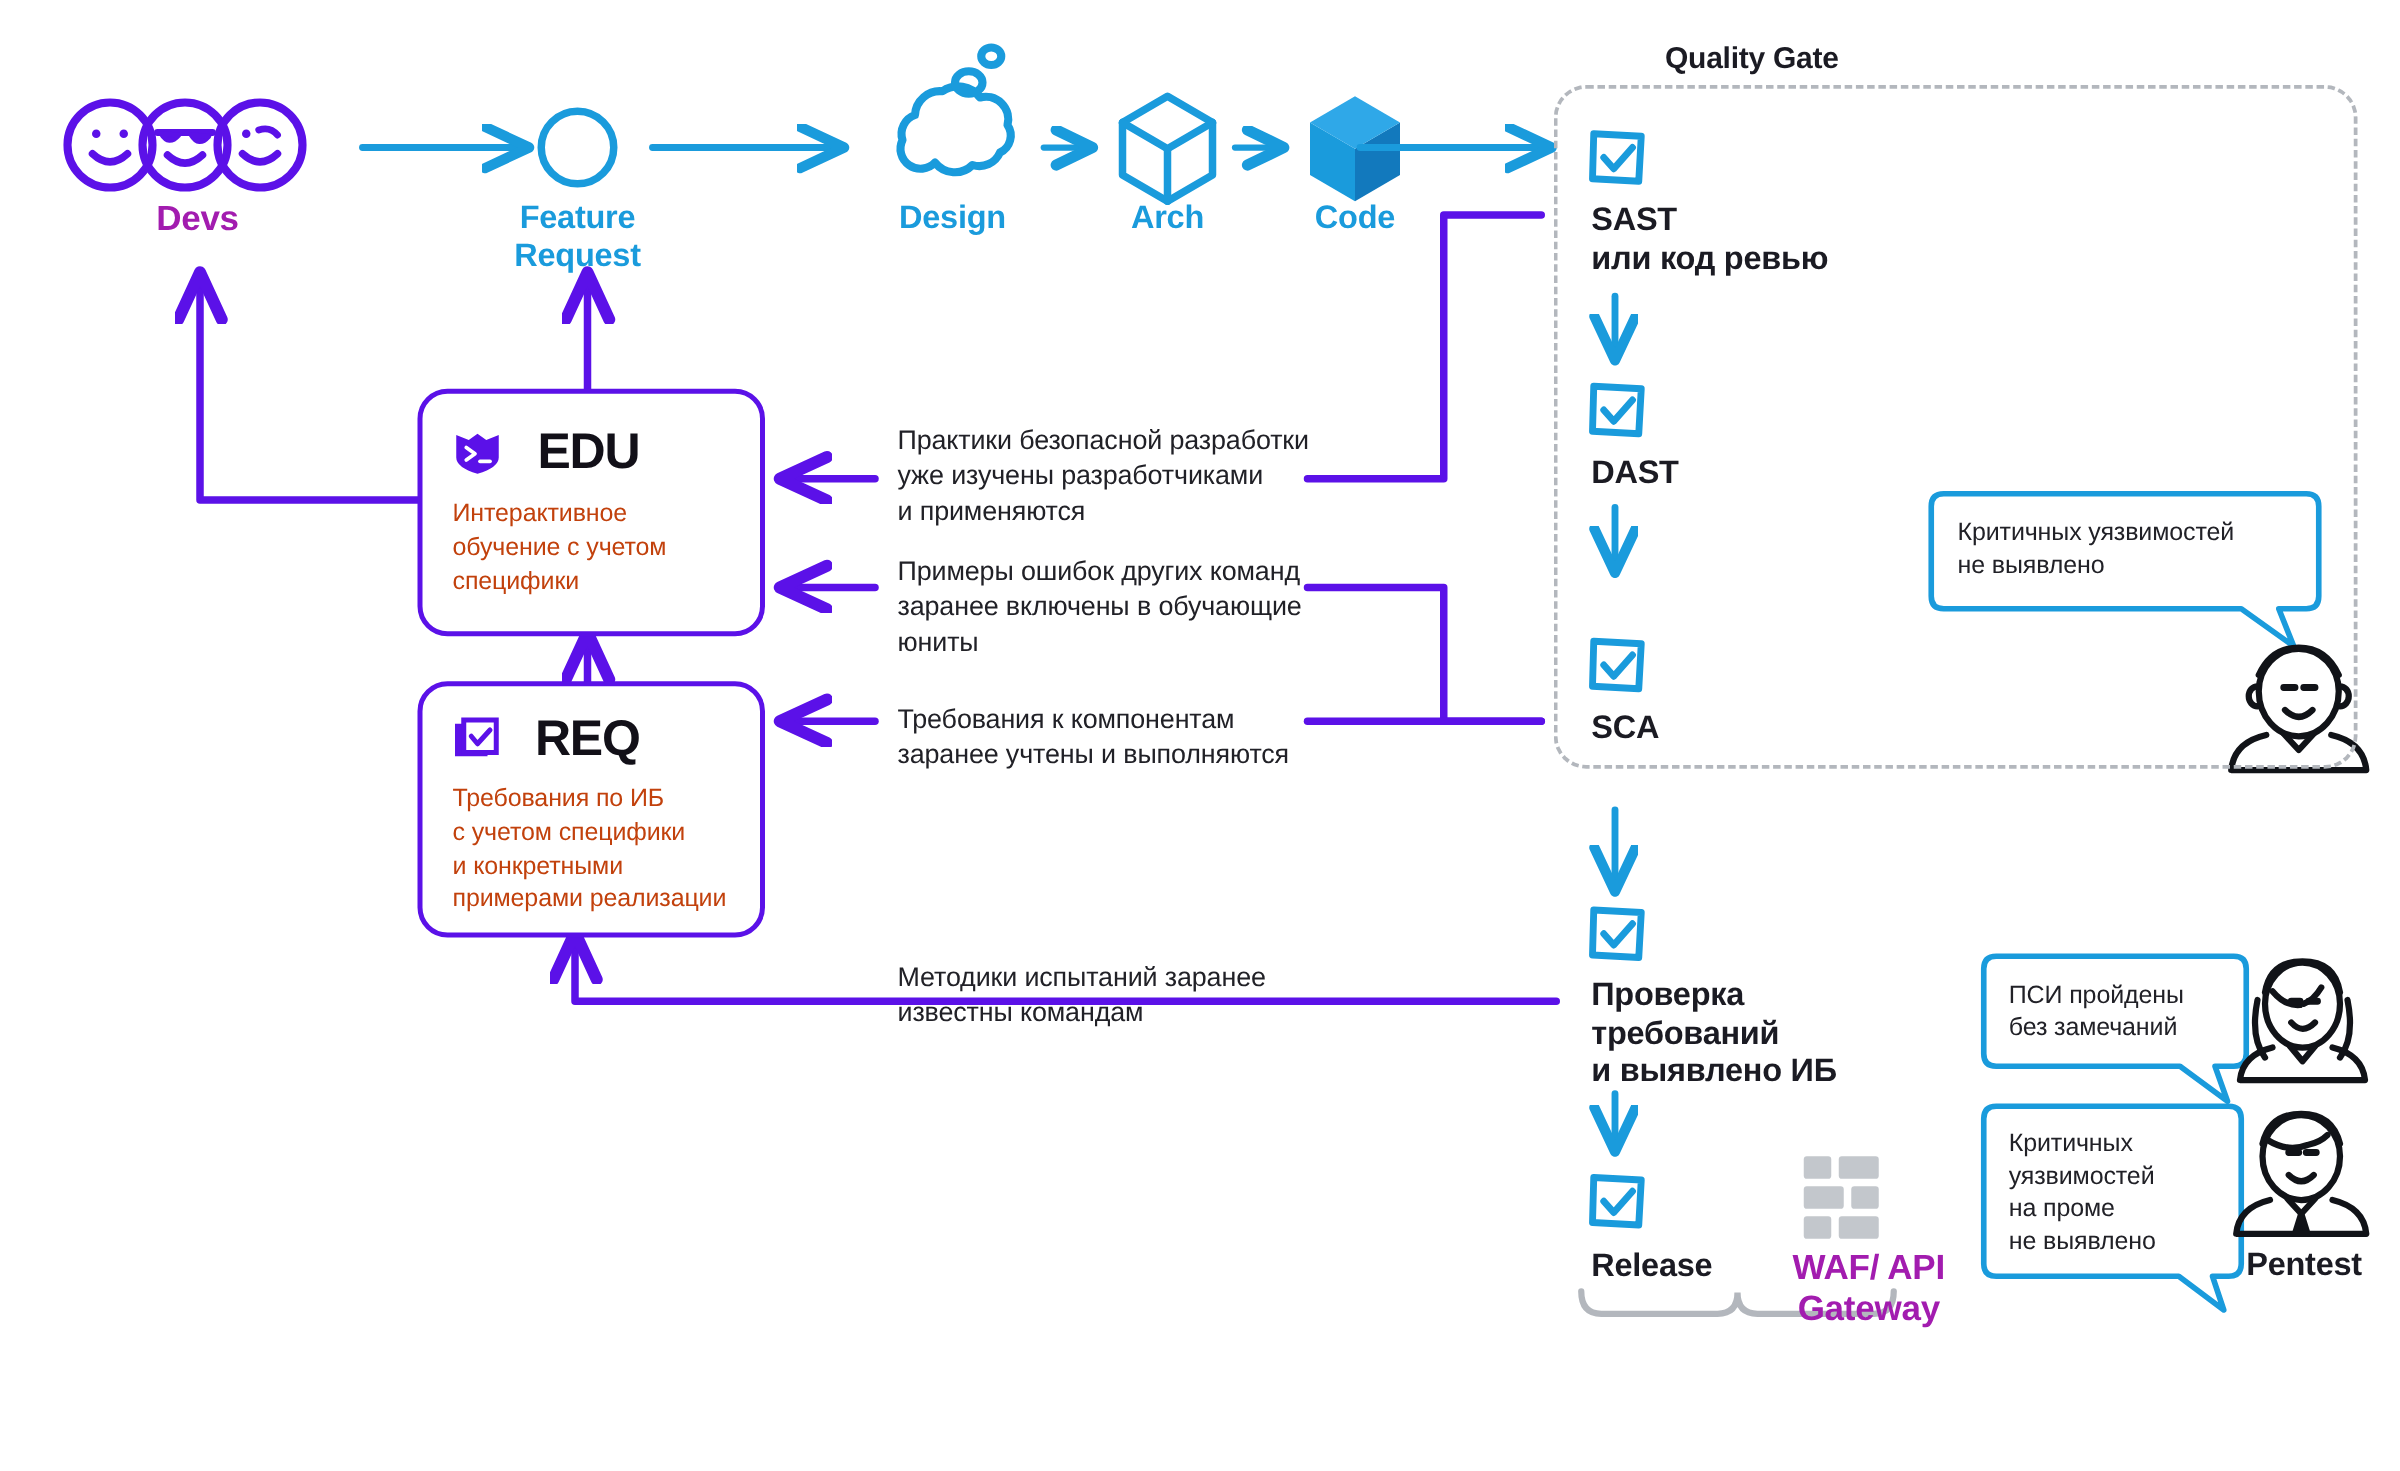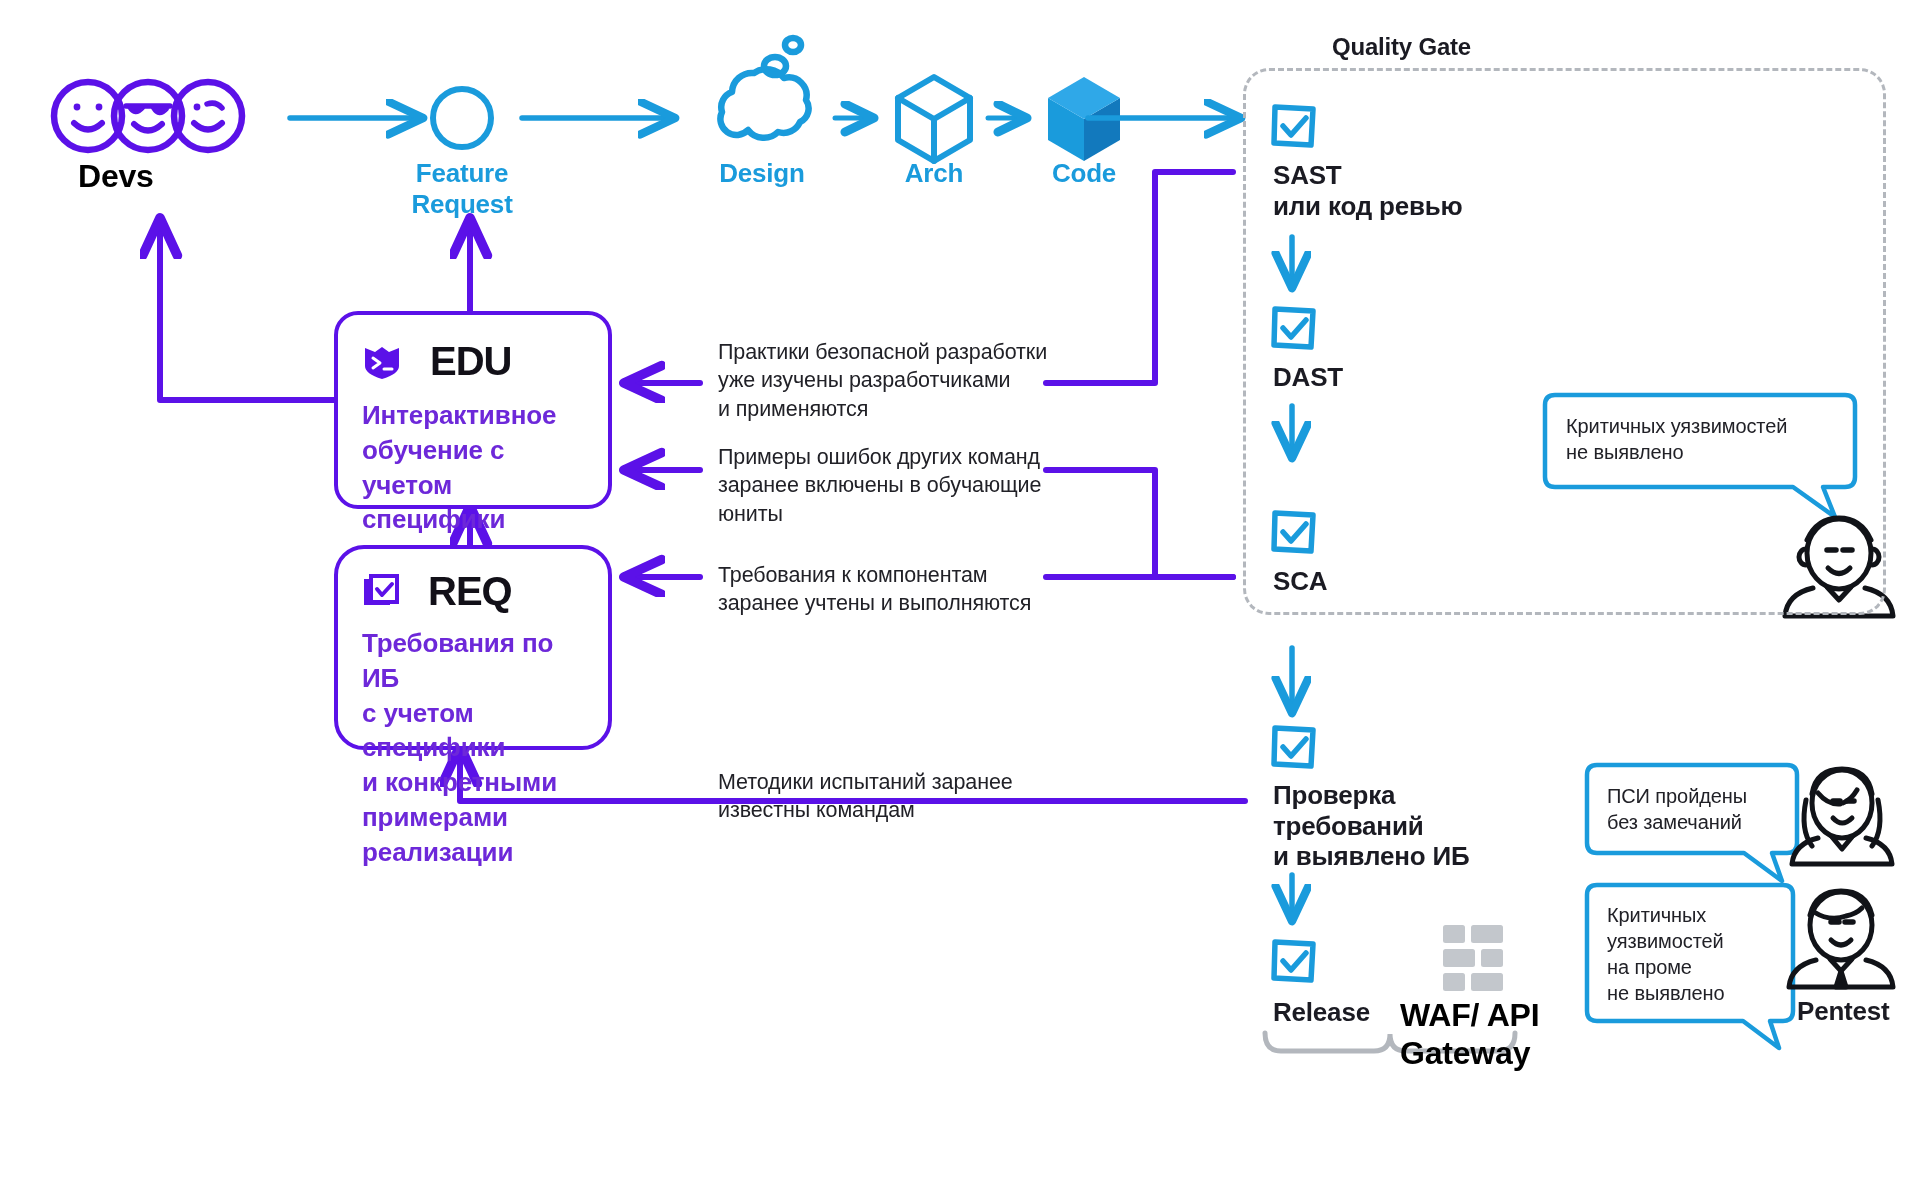--- a/index.html
+++ b/index.html
@@ -36,25 +36,25 @@
     letter-spacing: -0.2px;
   }
   .lbl-dark {
     color: #1b1b23;
     font-weight: 700;
     font-size: 26px;
     line-height: 1.18;
     letter-spacing: -0.2px;
   }
   .lbl-dark-c {
-    color: #000000;
+    color: #a21caf;
     font-weight: 700;
-    font-size: 32px;
+    font-size: 28px;
     line-height: 1.18;
-    text-align: left;
+    text-align: center;
     letter-spacing: -0.2px;
   }
   .note {
     color: #212127;
     font-weight: 400;
     font-size: 21.5px;
     line-height: 1.32;
     letter-spacing: -0.1px;
   }
   .bubble-text {
@@ -82,24 +82,24 @@
     align-items: center;
     gap: 28px;
   }
   .card-title-text {
     font-size: 40px;
     font-weight: 800;
     color: #121018;
     letter-spacing: -1px;
   }
   .card-body {
-    font-size: 26px;
+    font-size: 20px;
     line-height: 1.34;
-    color: #6d28d9;
-    font-weight: 700;
+    color: #c2410c;
+    font-weight: 400;
     letter-spacing: -0.1px;
   }
 
   
   .qg-frame {
     border: 3px dashed #b3b7bd;
     border-radius: 26px;
   }
 
   
@@ -296,21 +296,21 @@
         <path d="M11,16 l7,5 l-7,5" fill="none" stroke="#ffffff" stroke-width="3" stroke-linecap="round" stroke-linejoin="round"></path>
         <path d="M22,27 h8" stroke="#ffffff" stroke-width="3" stroke-linecap="round"></path>
       </svg>
       <span class="card-title-text">EDU</span>
     </div>
     <div class="card-body" style="margin:14px 20px 0 24px; white-space:pre-line;">Интерактивное
 обучение с учетом
 специфики</div>
   </div>
 
-  <div class="abs card" style="left:334px; top:545px; width:278px; height:205px;border-radius:30px;">
+  <div class="abs card" style="left:334px; top:545px; width:278px; height:205px;">
     <div class="card-title" style="margin:20px 0 0 24px;">
       <svg width="38" height="38" viewBox="0 0 38 38">
         <rect x="2" y="6" width="26" height="26" fill="#5b11e8"></rect>
         <rect x="9" y="3" width="26" height="26" fill="#ffffff" stroke="#5b11e8" stroke-width="4"></rect>
         <path d="M15,16 l5,6 l10,-11" fill="none" stroke="#5b11e8" stroke-width="4" stroke-linecap="round" stroke-linejoin="round"></path>
       </svg>
       <span class="card-title-text">REQ</span>
     </div>
     <div class="card-body" style="margin:12px 14px 0 24px; white-space:pre-line;">Требования по ИБ
 с учетом специфики

